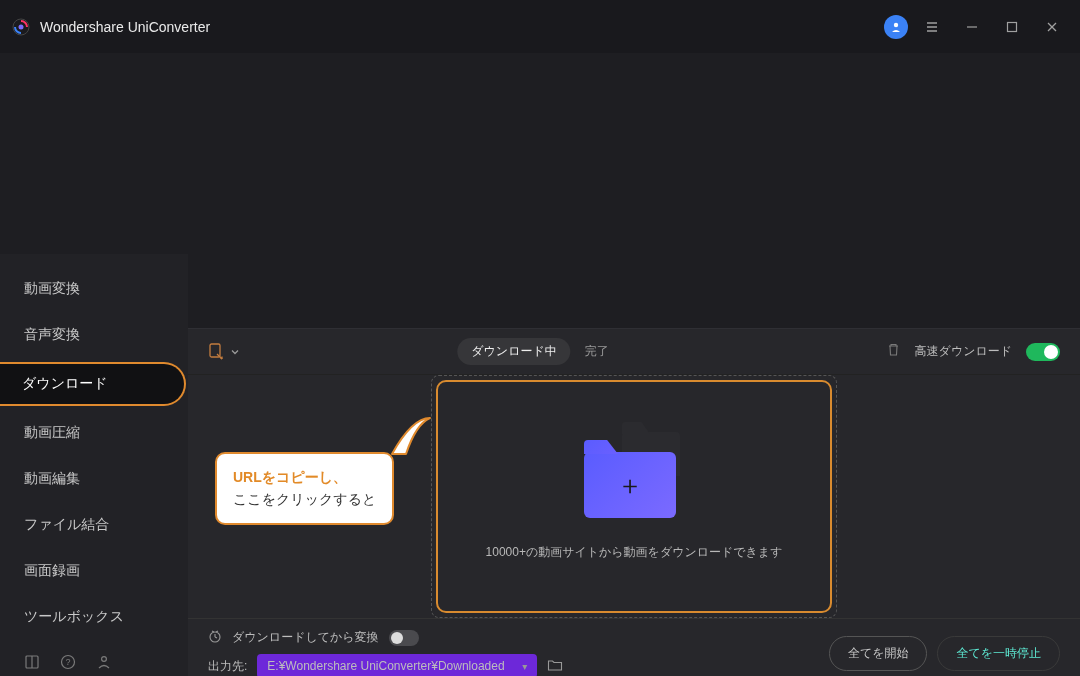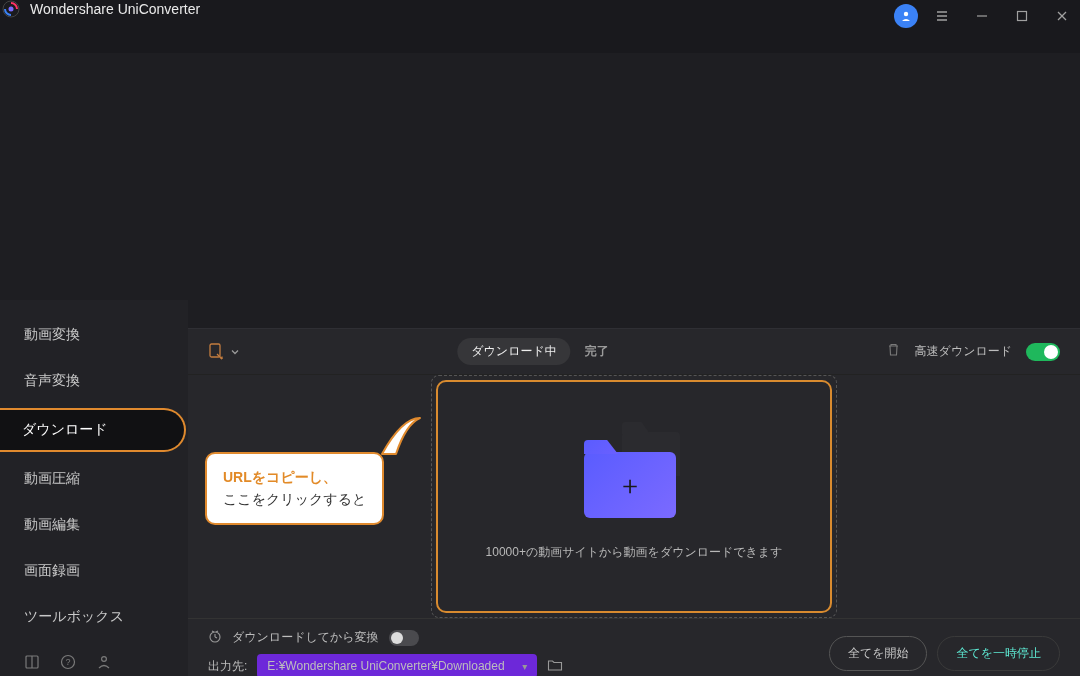--- a/index.html
+++ b/index.html
@@ -1,18 +1,18 @@
 <!DOCTYPE html>
 <html><head>
   <meta charset="utf-8">
   <style>
     * { margin: 0; padding: 0; box-sizing: border-box; font-family: -apple-system, BlinkMacSystemFont, "Segoe UI", "Hiragino Sans", "Meiryo", sans-serif; }
     body { width: 1080px; height: 676px; background: #1e1e22; color: #c8c8c8; overflow: hidden; }
 
-    .titlebar { height: 53px; background: #19191d; display: flex; align-items: flex-start; padding: 0 2px; justify-content: space-between; }
+    .titlebar { height: 53px; background: #19191d; display: flex; align-items: center; padding: 0 12px; justify-content: space-between; }
     .titlebar-left { display: flex; align-items: center; gap: 10px; }
     .logo-icon { width: 18px; height: 18px; }
     .app-title { font-size: 14px; color: #eaeaea; }
     .titlebar-right { display: flex; align-items: center; gap: 8px; }
     .user-badge { width: 24px; height: 24px; border-radius: 50%; background: #3b82f6; display: flex; align-items: center; justify-content: center; }
     .win-btn { width: 32px; height: 32px; display: flex; align-items: center; justify-content: center; color: #a0a0a0; cursor: pointer; }
 
     .main { display: flex; height: 635px; align-items: flex-end; }
 
     .sidebar { width: 188px; background: #222226; display: flex; flex-direction: column; }
@@ -22,40 +22,40 @@
     .sidebar-footer { height: 48px; display: flex; align-items: center; gap: 20px; padding: 0 24px; }
     .sf-icon { color: #7a7a7a; cursor: pointer; }
 
     .content { flex: 1; background: #27272b; display: flex; flex-direction: column; border-top: 1px solid #2f2f34; }
 
     .topbar { height: 46px; display: flex; align-items: center; padding: 0 20px; gap: 24px; border-bottom: 1px solid #222; }
     .topbar-left { display: flex; align-items: center; gap: 8px; }
     .doc-icon-btn { color: #b88; cursor:pointer; display:flex; align-items:center; gap:6px; }
     .tab-seg { margin-left: auto; margin-right: auto; position: absolute; left: 50%; transform: translateX(-50%); display: flex; align-items: center; gap: 0; }
     .seg-pill { background: #363639; border-radius: 16px; padding: 5px 14px; font-size: 12px; color: #eee; }
-    .seg-flat { padding: 5px 14px; font-size: 12px; color: #9b9b9b; cursor: pointer; font-weight: bold; }
+    .seg-flat { padding: 5px 14px; font-size: 12px; color: #9b9b9b; cursor: pointer; }
     .topbar-right { display: flex; align-items: center; gap: 14px; margin-left: auto; }
     .trash-icon { color: #7a7a7a; cursor:pointer; }
     .hsdl-label { font-size: 12px; color: #bdbdbd; }
     .toggle { width: 34px; height: 18px; background: #1fb85c; border-radius: 9px; position: relative; cursor:pointer; }
     .toggle-knob { position: absolute; right: 2px; top: 2px; width: 14px; height: 14px; background: #fff; border-radius: 50%; }
 
     .drop-area-wrap { flex: 1; display: flex; align-items: center; justify-content: center; position: relative; }
 
     .dashed-box { border: 1px dashed #555; border-radius: 8px; width: 406px; height: 243px; padding: 4px; display: flex; }
     .inner-box { flex: 1; border: 2px solid #d98b2f; border-radius: 10px; display: flex; flex-direction: column; align-items: center; justify-content: center; gap: 26px; cursor: pointer; }
     .folder-stack { position: relative; width: 100px; height: 86px; }
     .folder-back { position: absolute; right: 4px; top: 0; width: 58px; height: 44px; background: #2b2b2f; border-radius: 4px 4px 0 0; }
     .folder-back::before { content:''; position:absolute; top:-10px; left:0; width:28px; height:12px; background:#2b2b2f; border-radius:3px 3px 0 0; clip-path: polygon(0 0, 70% 0, 100% 100%, 0 100%); }
     .folder-front { position: absolute; left: 0; bottom: 0; width: 92px; height: 66px; background: linear-gradient(135deg, #5a5cff 0%, #7b6aff 100%); border-radius: 6px; display:flex; align-items:center; justify-content:center; }
     .folder-front::before { content:''; position:absolute; top:-12px; left:0; width:34px; height:14px; background:linear-gradient(135deg, #5a5cff, #6a60ff); border-radius:4px 4px 0 0; clip-path: polygon(0 0, 68% 0, 100% 100%, 0 100%); }
     .plus { font-size: 26px; color: #1a1a1a; font-weight: 400; }
     .drop-desc { font-size: 12px; color: #b8b8b8; }
 
-    .callout { position: absolute; left: 205px; top: 452px; }
+    .callout { position: absolute; left: 215px; top: 452px; }
     .callout-box { background: #fff; border: 2px solid #e08a2e; border-radius: 10px; padding: 12px 16px; font-size: 14px; line-height: 1.6; }
     .callout-l1 { color: #e28a27; font-weight: bold; }
     .callout-l2 { color: #333; }
     .callout-tail { position: absolute; top: -36px; right: 22px; width: 0; height: 0; }
     .callout-tail svg { position:absolute; top:0; left:0; }
 
     .bottombar { height: 70px; border-top: 1px solid #333; padding: 8px 20px; display: flex; align-items: center; }
     .bb-left { display: flex; flex-direction: column; gap: 8px; }
     .bb-row { display: flex; align-items: center; gap: 10px; font-size: 12px; color: #bdbdbd; }
     .mini-toggle { width: 30px; height: 16px; background: #4a4a4e; border-radius: 8px; position: relative; cursor:pointer; }
@@ -118,20 +118,21 @@
 
 <div class="main">
 
   <div class="sidebar">
     <div class="sidebar-items">
       <div class="sidebar-item">動画変換</div>
       <div class="sidebar-item">音声変換</div>
       <div class="sidebar-item active">ダウンロード</div>
       <div class="sidebar-item">動画圧縮</div>
       <div class="sidebar-item">動画編集</div>
+      <div class="sidebar-item">ファイル結合</div>
       <div class="sidebar-item">画面録画</div>
       <div class="sidebar-item">ツールボックス</div>
     </div>
     <div class="sidebar-footer">
       <span class="sf-icon"><svg width="16" height="16" viewBox="0 0 16 16">
             <rect x="2" y="2" width="12" height="12" rx="1" fill="none" stroke="currentColor" stroke-width="1.2"></rect>
             <line x1="8" y1="2" x2="8" y2="14" stroke="currentColor" stroke-width="1.2"></line>
           </svg></span>
       <span class="sf-icon"><svg width="16" height="16" viewBox="0 0 16 16">
             <circle cx="8" cy="8" r="6.5" fill="none" stroke="currentColor" stroke-width="1.2"></circle>

